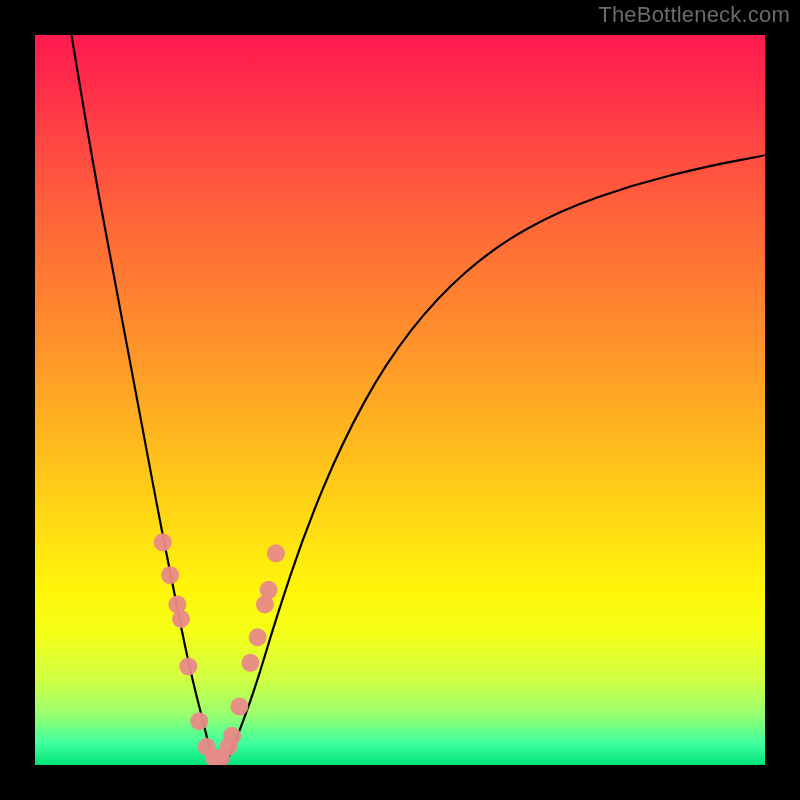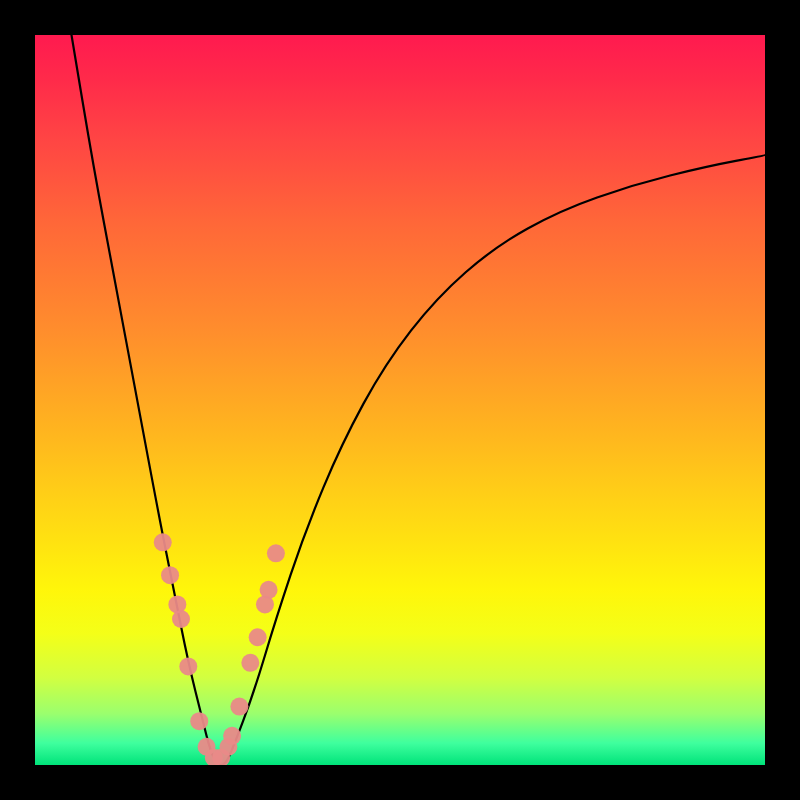--- a/index.html
+++ b/index.html
@@ -58,20 +58,21 @@
     width: 730px;
     height: 730px;
     z-index: 2;
   }
 </style>
 </head>
 <body>
 
 <div class="frame">
 
+  <div class="watermark">TheBottleneck.com</div>
 
   <div class="plot-area">
     <svg class="curve" viewBox="0 0 730 730" preserveAspectRatio="none">
       <path id="bottleneck-path" fill="none" stroke="#000" stroke-width="2.2" stroke-linecap="round" d="M 36.50 0.00 Q 36.50 0.00 47.45 65.70 Q 58.40 131.40 69.35 189.80 Q 80.30 248.20 91.25 306.60 Q 102.20 365.00 113.15 423.40 Q 124.10 481.80 131.40 518.30 Q 138.70 554.80 146.00 591.30 Q 153.30 627.80 160.60 657.00 Q 167.90 686.20 171.55 700.80 Q 175.20 715.40 178.85 722.70 Q 182.50 730.00 186.15 730.00 Q 189.80 730.00 193.45 722.70 Q 197.10 715.40 208.05 686.20 Q 219.00 657.00 229.95 620.50 Q 240.90 584.00 255.50 540.20 Q 270.10 496.40 288.35 452.60 Q 306.60 408.80 328.50 368.65 Q 350.40 328.50 375.95 295.65 Q 401.50 262.80 430.70 237.25 Q 459.90 211.70 492.75 193.45 Q 525.60 175.20 562.10 162.43 Q 598.60 149.65 635.10 140.53 Q 671.60 131.40 700.80 125.93 T 730.00 120.45"></path>
       <g id="marker-group">
           <circle cx="127.75" cy="507.35" r="9" fill="#e98a88" fill-opacity="0.95"></circle>
           <circle cx="135.05" cy="540.20" r="9" fill="#e98a88" fill-opacity="0.95"></circle>
           <circle cx="142.35" cy="569.40" r="9" fill="#e98a88" fill-opacity="0.95"></circle>
           <circle cx="146.00" cy="584.00" r="9" fill="#e98a88" fill-opacity="0.95"></circle>
           <circle cx="153.30" cy="631.45" r="9" fill="#e98a88" fill-opacity="0.95"></circle>

